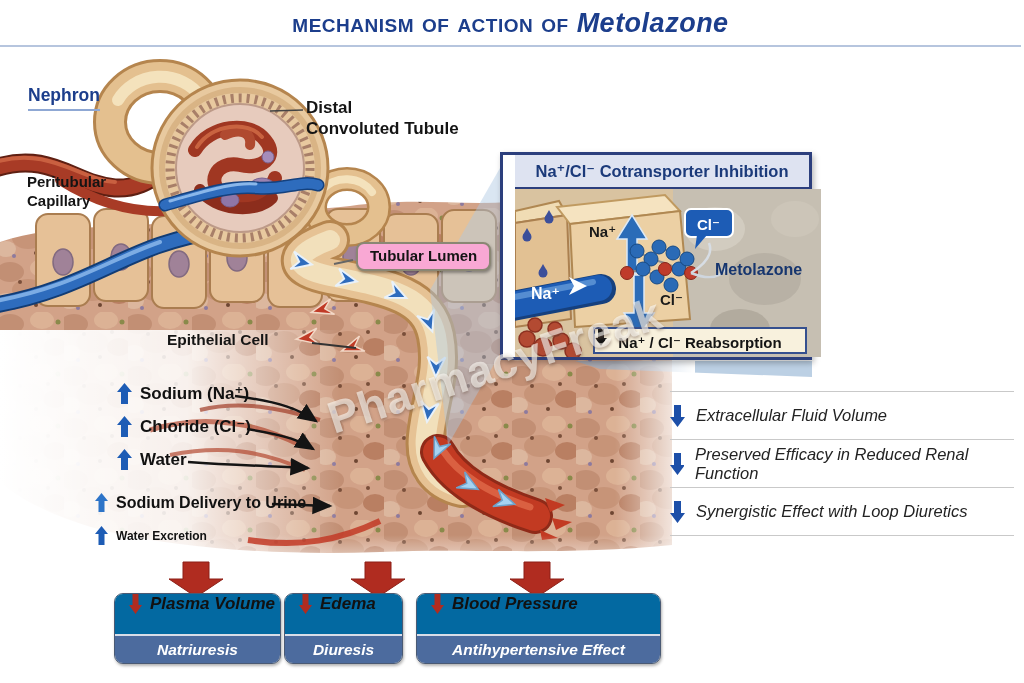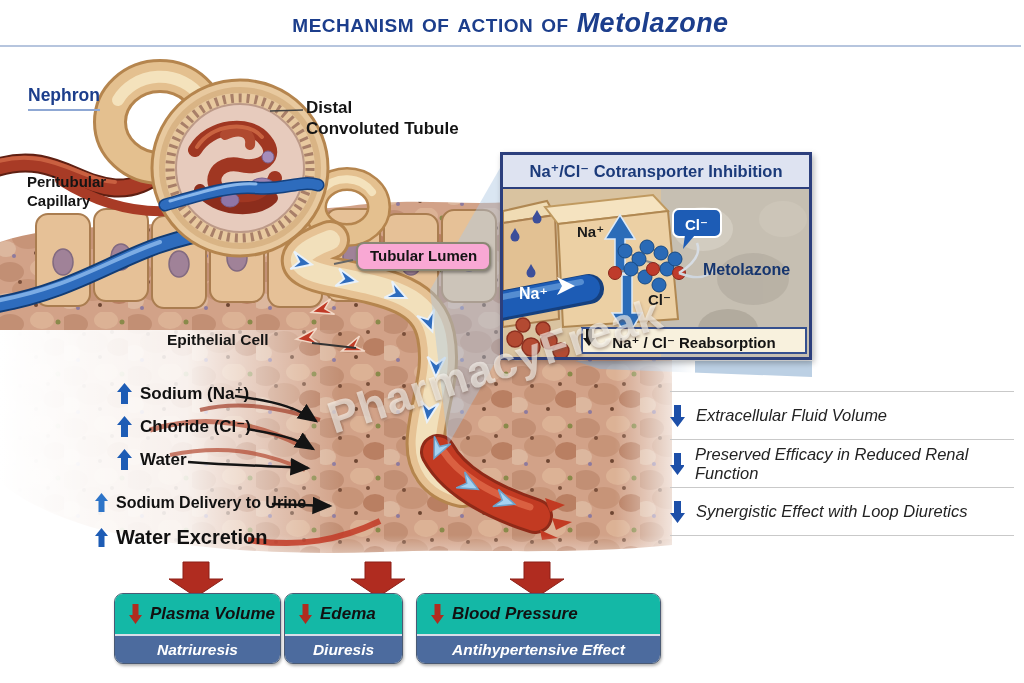--- a/index.html
+++ b/index.html
@@ -25,47 +25,47 @@
             border:2px solid #8a8774;border-radius:8px;padding:3px 12px;
             box-shadow:1px 2px 3px rgba(0,0,0,.35);}
   
   .row{position:absolute;z-index:5;display:flex;align-items:center;gap:8px;
        font-weight:600;color:#111;margin-left:19px;}
   .row svg{flex:none;}
   .r1{left:98px;top:383px;font-size:17px;}
   .r2{left:98px;top:416px;font-size:17px;}
   .r3{left:98px;top:449px;font-size:17px;}
   .r4{left:76px;top:493px;font-size:16px;}
-  .r5{left:76px;top:526px;font-size:20px;}
+  .r5{left:76px;top:526px;font-size:12px;}
   
   .sys{position:absolute;left:670px;top:391px;width:344px;z-index:5;border-bottom:1px solid #c9c9c9;}
   .sys .item{display:flex;align-items:center;gap:11px;height:47px;border-top:1px solid #c9c9c9;
              font-size:16.5px;font-style:italic;font-weight:500;color:#232323;}
   
   .inset{position:absolute;left:500px;top:152px;width:312px;height:208px;z-index:6;
          border:3px solid #2c3f7d;background:#fff;box-shadow:2px 3px 6px rgba(0,0,0,.28);
-         box-sizing:border-box;}
+         box-sizing:border-box;padding-left:12px;}
   .inset-header{height:32px;background:#dee3f1;border-bottom:2px solid #2c3f7d;
                 display:flex;align-items:center;justify-content:center;
                 font-size:16.5px;font-weight:700;color:#1b3a7a;}
   .inset-body{position:relative;height:168px;}
   .inset-body svg{position:absolute;left:0;top:0;}
   .inset-footer{position:absolute;left:78px;right:2px;bottom:3px;height:27px;z-index:2;
                 background:#f8f1dd;border:2px solid #35508f;box-sizing:border-box;
                 display:flex;align-items:flex-end;justify-content:center;gap:6px;
                 font-size:15px;font-weight:700;color:#141414;}
   
   .obox{position:absolute;top:593px;height:71px;z-index:5;border:1.5px solid #4a5a74;
         border-radius:9px;overflow:hidden;display:flex;flex-direction:column;
         box-shadow:1px 2px 3px rgba(0,0,0,.3);box-sizing:border-box;background:#f7f1de;}
   .ob1{left:114px;width:167px;}
   .ob2{left:284px;width:119px;}
   .ob3{left:416px;width:245px;}
-  .obox .eff{flex:1;display:flex;align-items:center;gap:8px;padding-left:14px;
-             font-size:17px;font-style:italic;font-weight:600;color:#111;background:#14b8a6;}
+  .obox .eff{flex:1;display:flex;align-items:flex-start;gap:8px;padding-left:14px;
+             font-size:17px;font-style:italic;font-weight:600;color:#111;background:#0369a1;}
   .obox .res{height:27px;background:#4c6b9e;border-top:2px solid #d8dde8;color:#fff;
              display:flex;align-items:center;justify-content:center;
              font-size:15.5px;font-style:italic;font-weight:700;}
   
   .watermark{position:absolute;left:315px;top:340px;width:360px;z-index:7;text-align:center;
              font-size:45px;font-weight:700;letter-spacing:1px;color:rgba(253,251,246,.6);
              text-shadow:0 2px 3px rgba(110,85,70,.45);transform:rotate(-18deg);
              pointer-events:none;}
 </style>
 </head>

